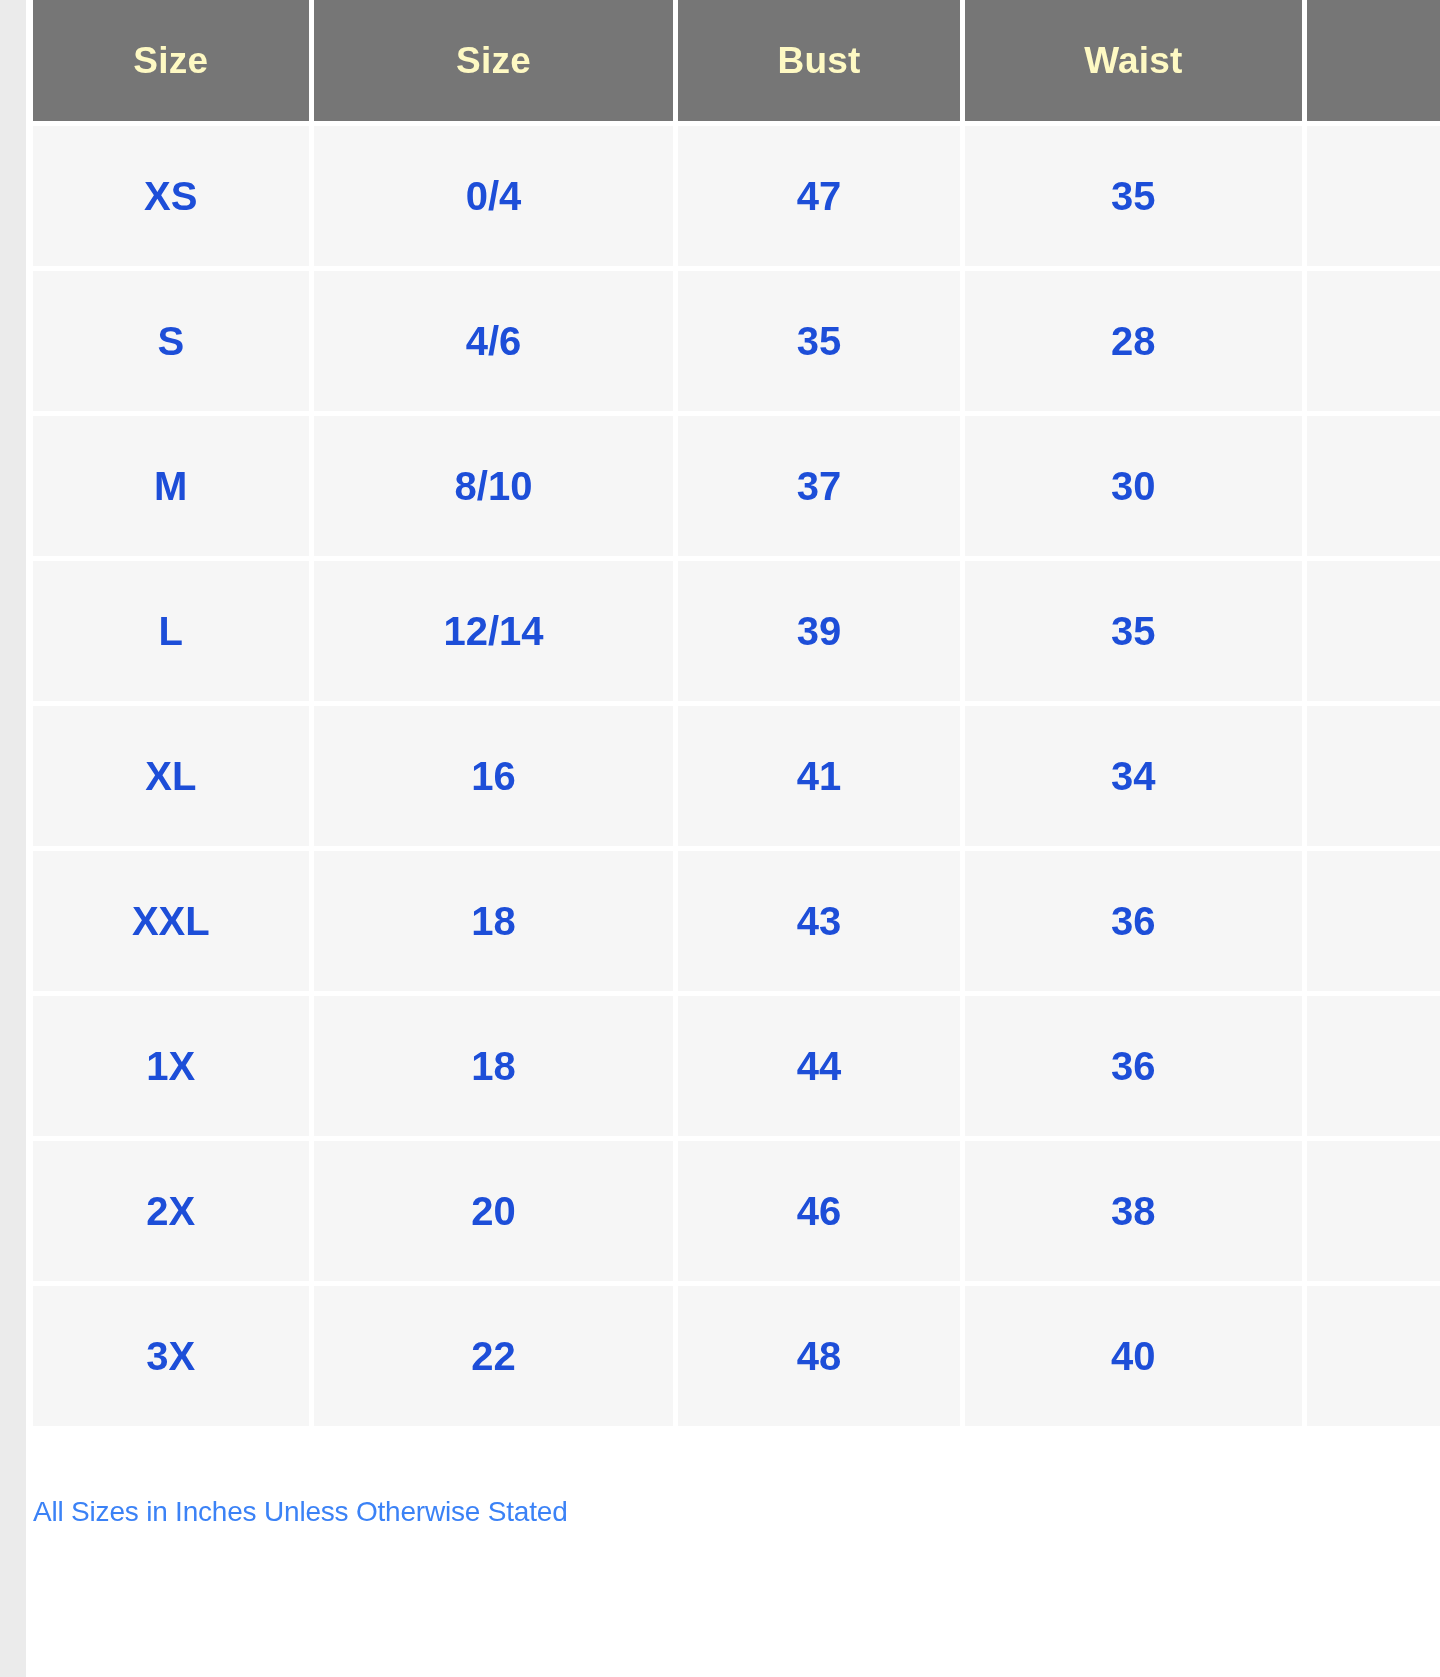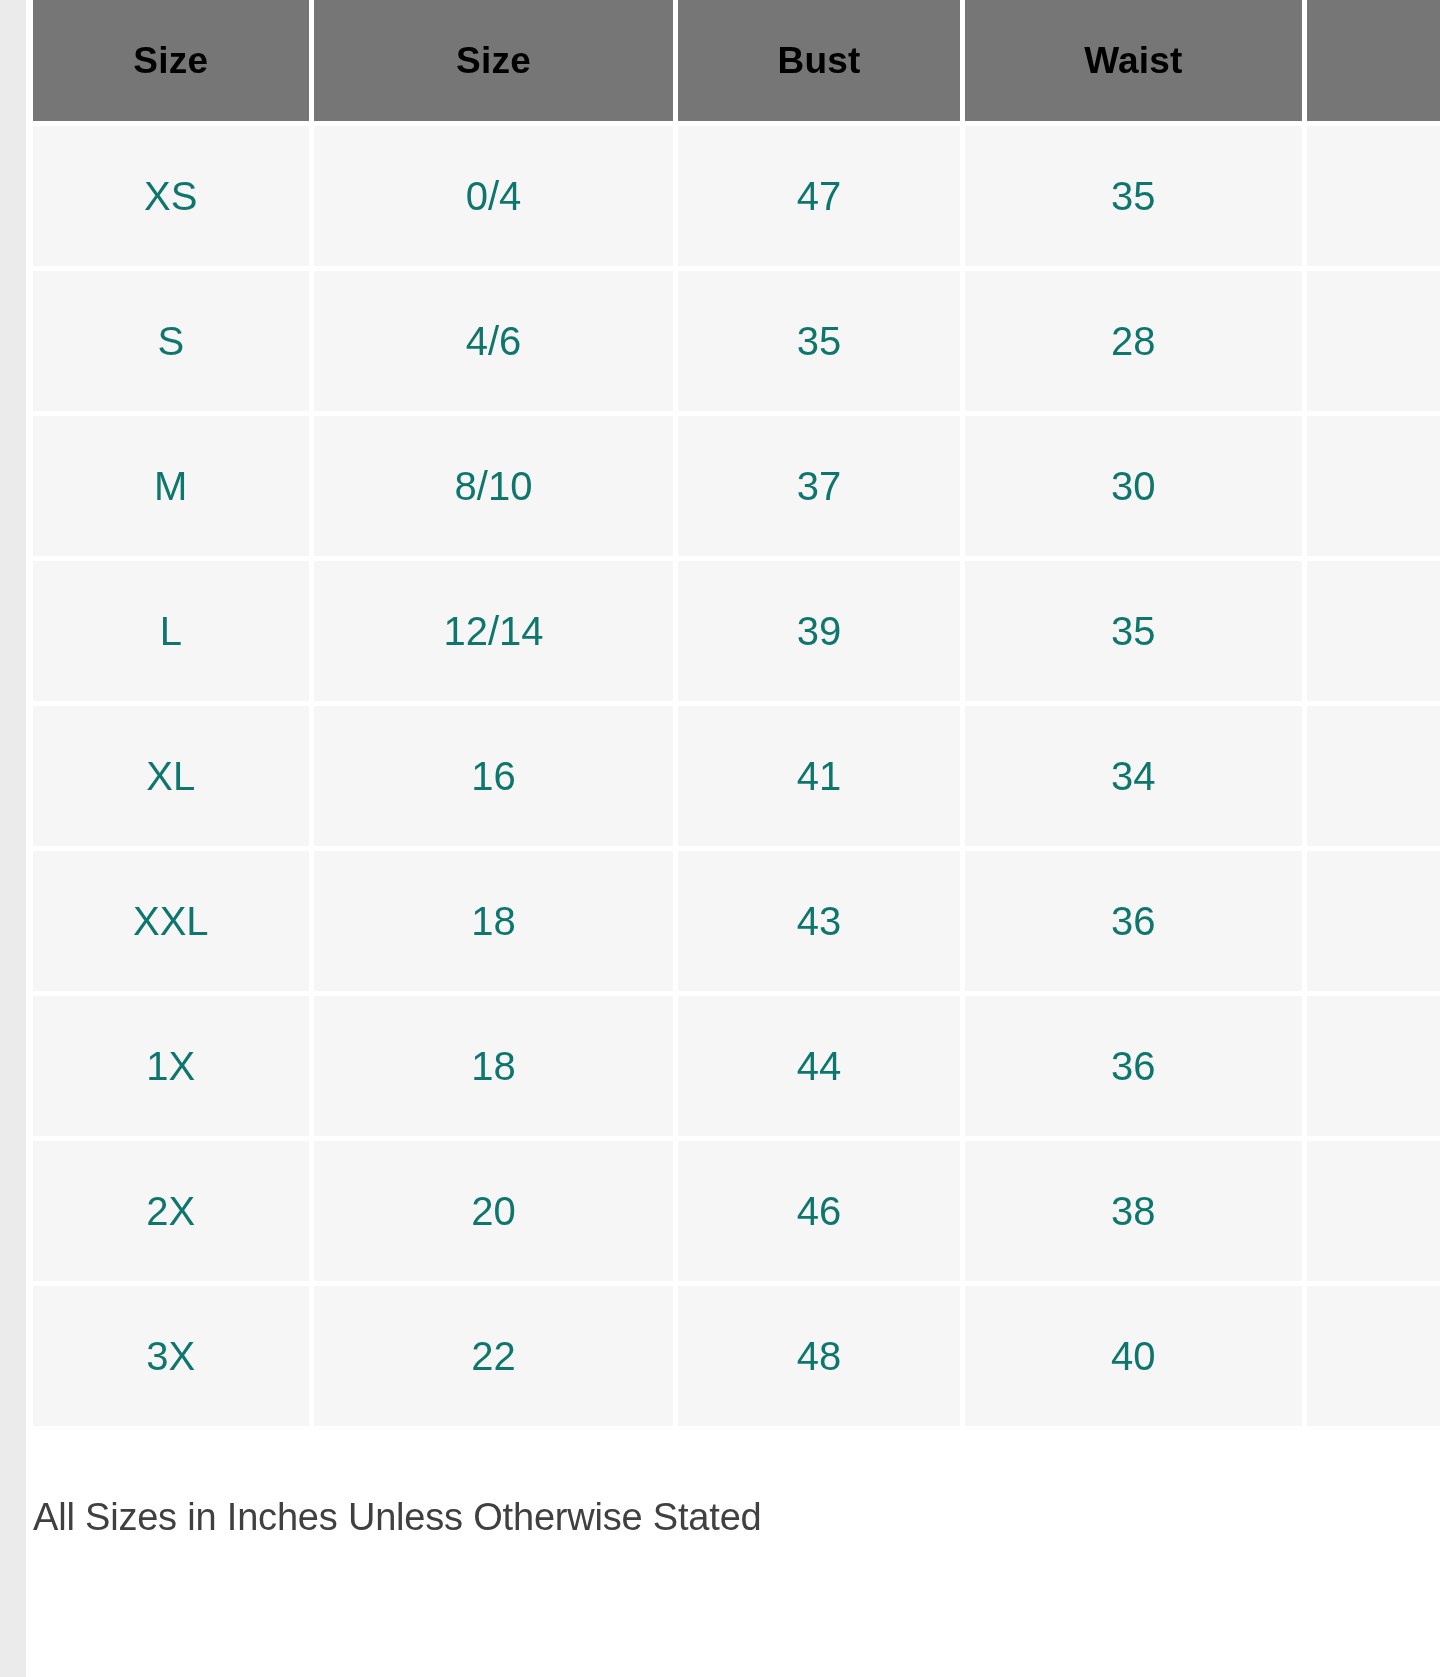--- a/index.html
+++ b/index.html
@@ -48,48 +48,48 @@
   }
 
   #size-table col.c-size-alpha  { width: 245px; }
   #size-table col.c-size-num    { width: 320px; }
   #size-table col.c-bust        { width: 250px; }
   #size-table col.c-waist       { width: 300px; }
   #size-table col.c-hip         { width: 288px; }
 
   #size-table th {
     background: #767676;
-    color: #000000;
+    color: #fef9c3;
     font-size: 37px;
     font-weight: bold;
     height: 121px;
     padding: 0;
     text-align: center;
     vertical-align: middle;
     letter-spacing: 0.2px;
   }
 
   #size-table td {
     background: #f6f6f6;
-    color: #0f766e;
+    color: #1d4ed8;
     font-size: 40px;
-    font-weight: normal;
+    font-weight: bold;
     height: 140px;
     padding: 0;
     text-align: center;
     vertical-align: middle;
   }
 
   
   #footnote {
     position: absolute;
     left: 7px;
     top: 1496px;
-    font-size: 38px;
-    color: #404040;
+    font-size: 28px;
+    color: #3b82f6;
     white-space: nowrap;
     letter-spacing: -0.2px;
   }
 </style>
 </head>
 <body>
 
 <div id="page-bg-strip"></div>
 
 <div id="content-area">

